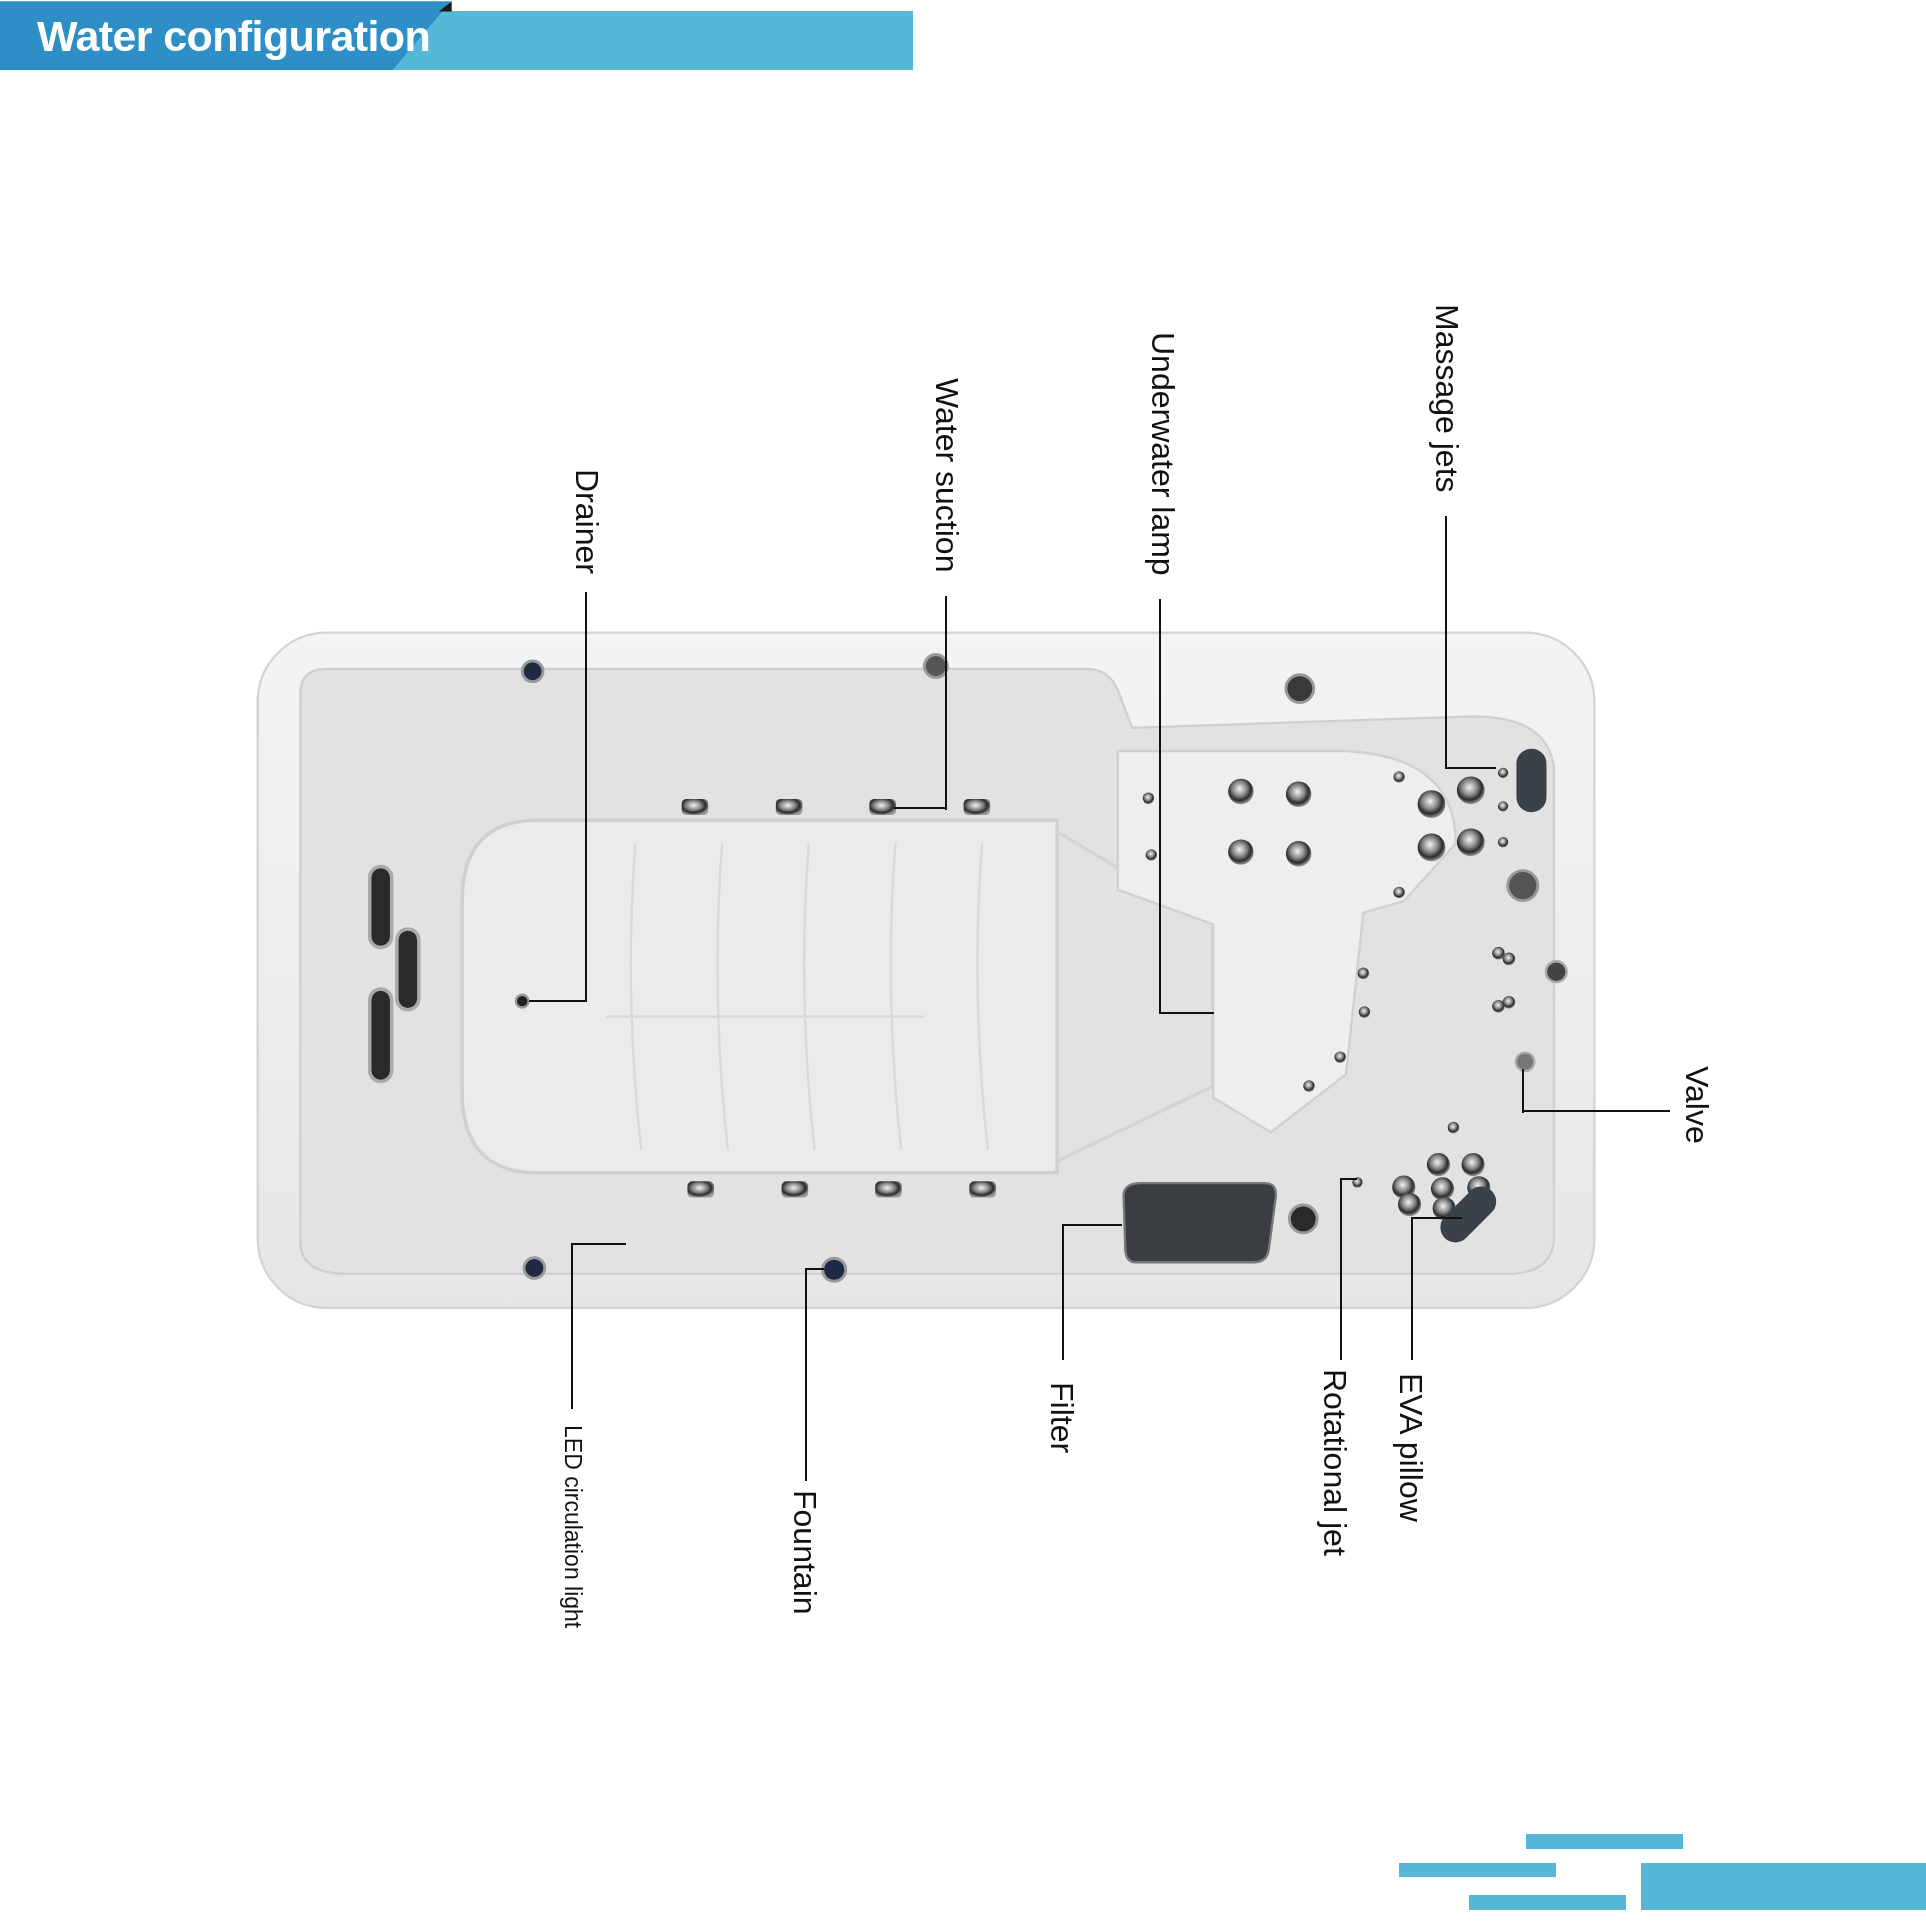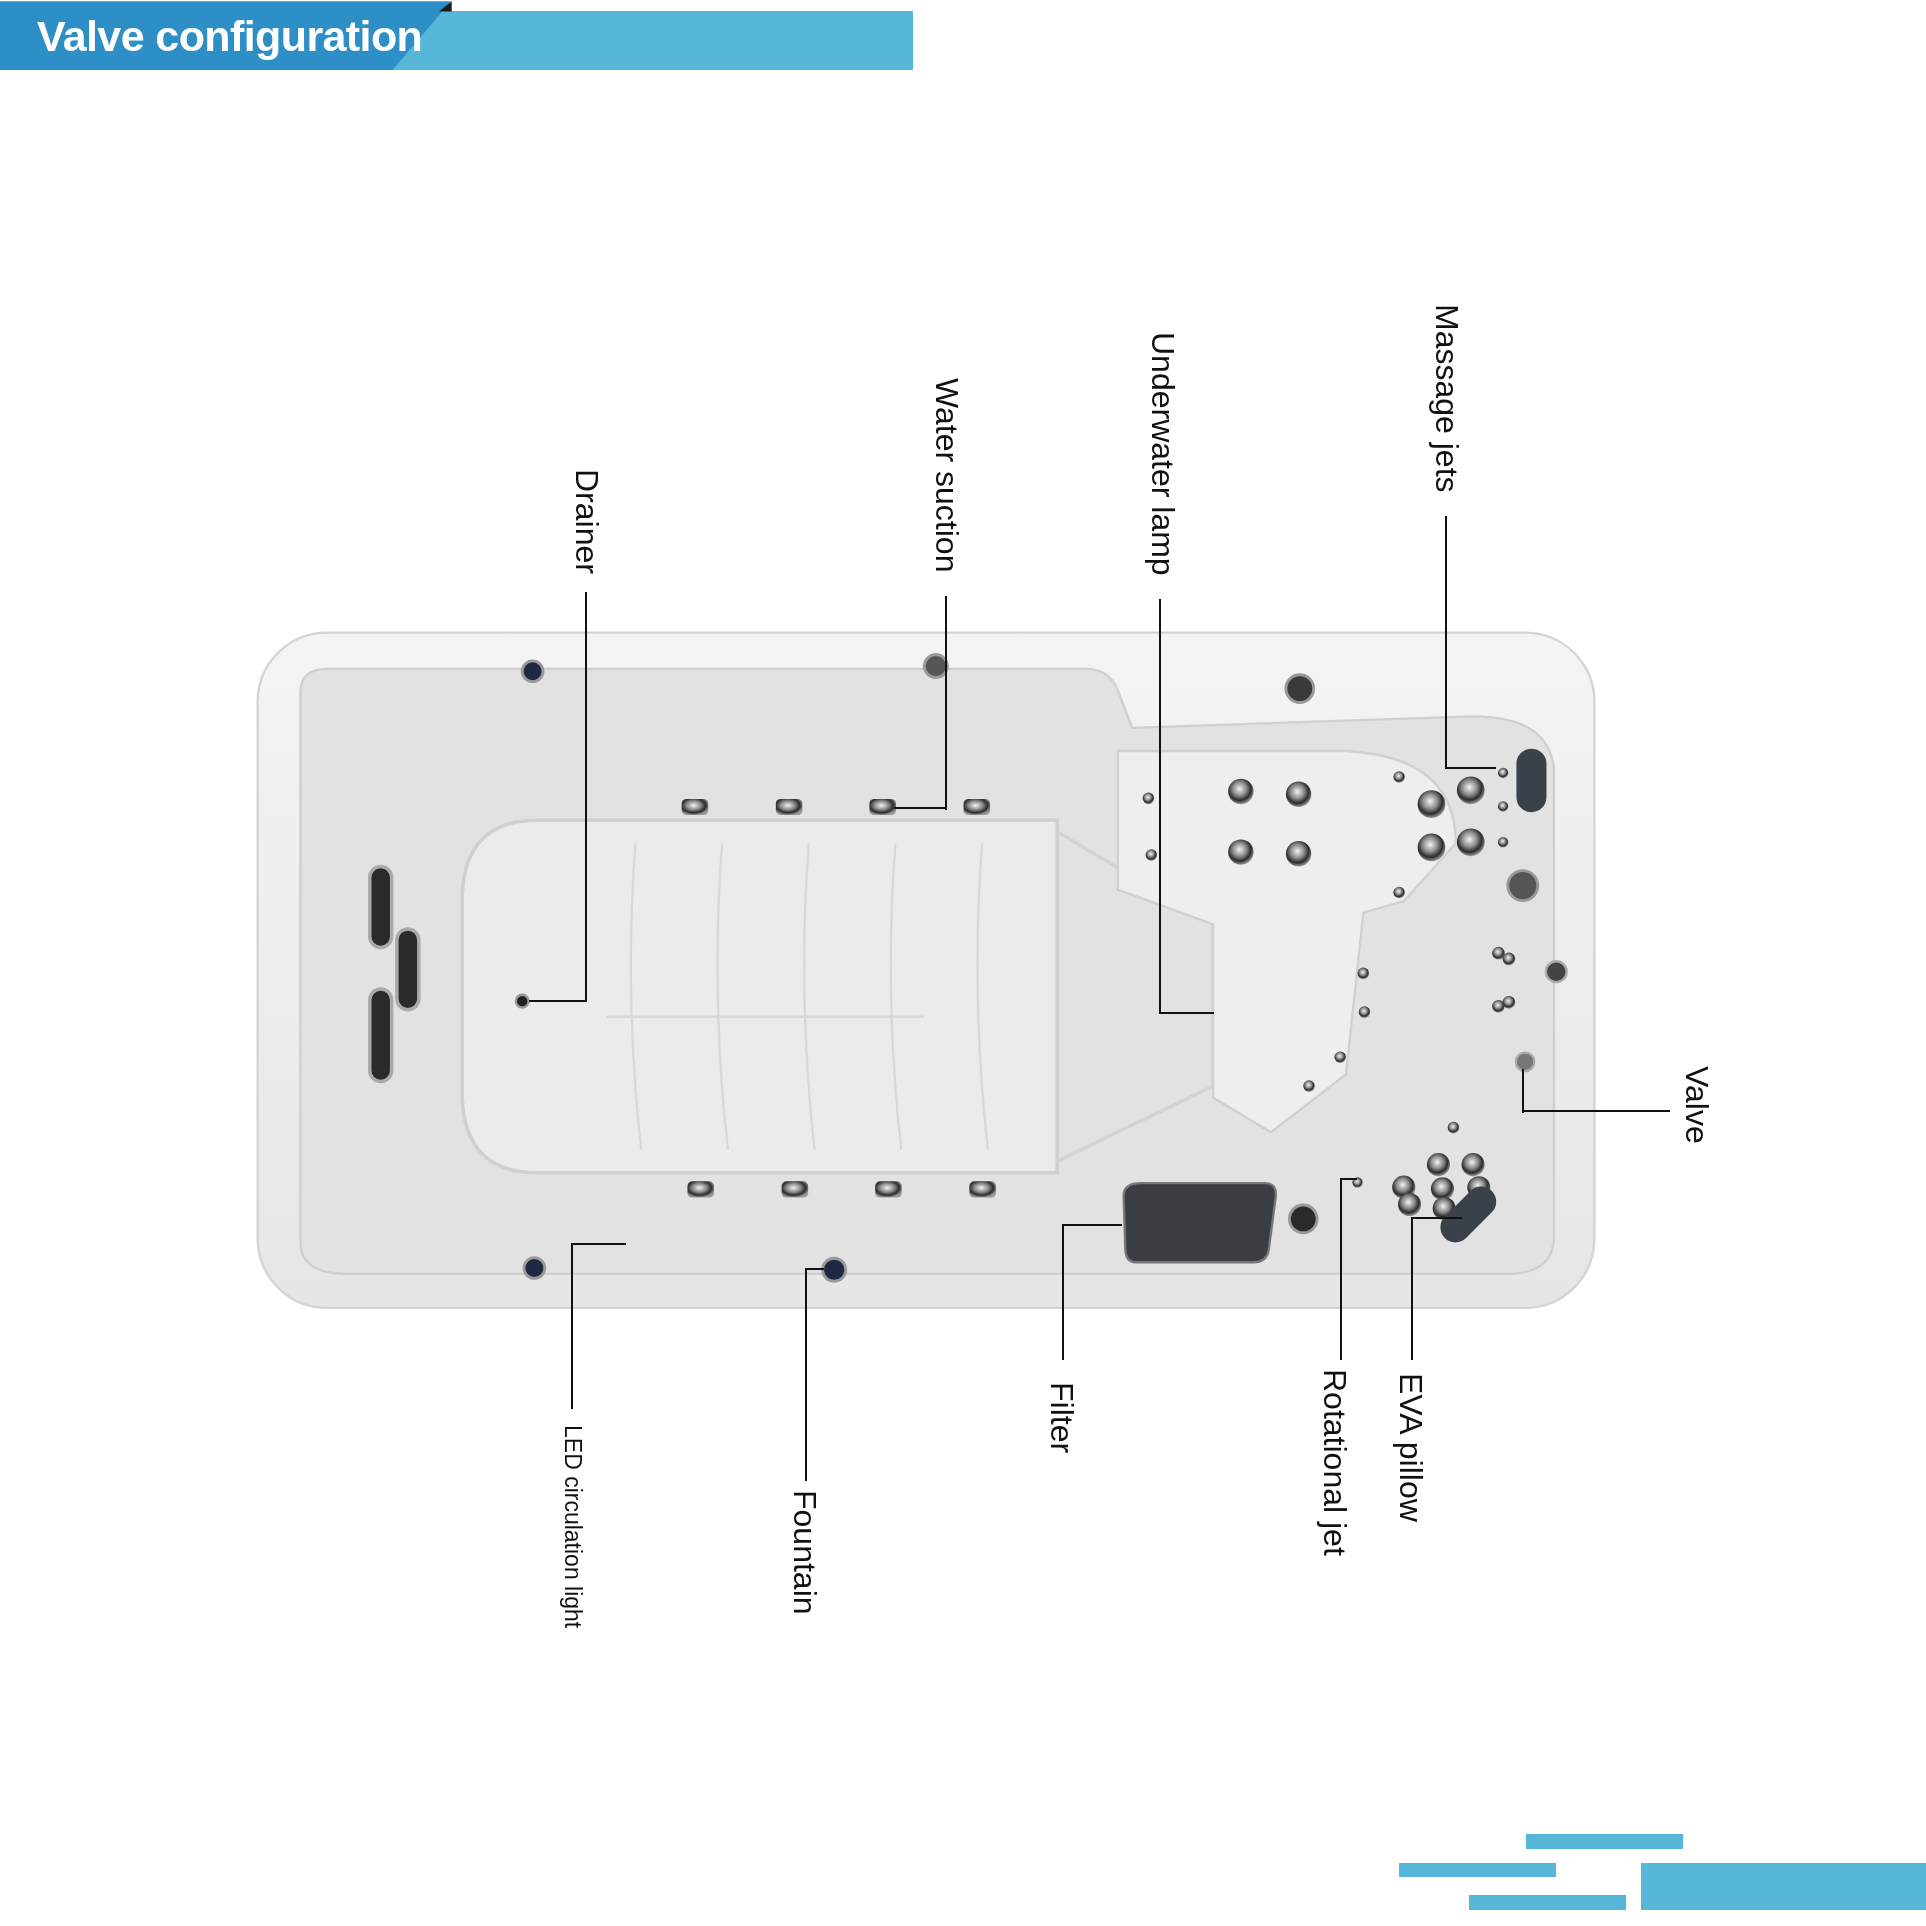--- a/index.html
+++ b/index.html
@@ -19,21 +19,21 @@
   .line { position: absolute; background: #111; }
   .deco { position: absolute; background: #56b7d9; }
 </style>
 </head>
 <body>
 
 <div>
   <div class="header-light"></div>
   <div class="header-dark"></div>
   <div class="header-notch"></div>
-  <div class="header-title">Valve configuration</div>
+  <div class="header-title">Water configuration</div>
 </div>
 
 <svg class="tub" width="1926" height="1926" viewBox="0 0 3334 3334">
   <defs>
     <linearGradient id="shell" x1="0" y1="0" x2="0" y2="1">
       <stop offset="0" stop-color="#f4f4f4"></stop>
       <stop offset="1" stop-color="#e6e6e6"></stop>
     </linearGradient>
     <radialGradient id="jet" cx="0.45" cy="0.4" r="0.6">
       <stop offset="0" stop-color="#f2f2f2"></stop>

